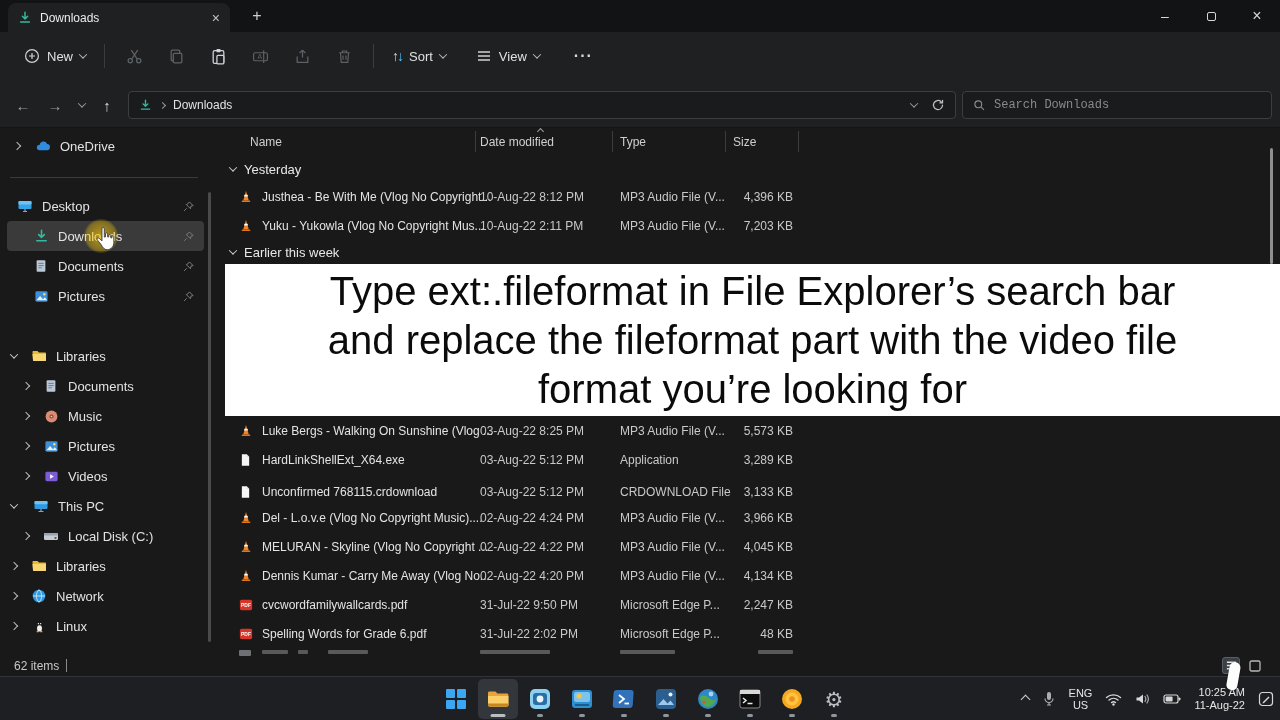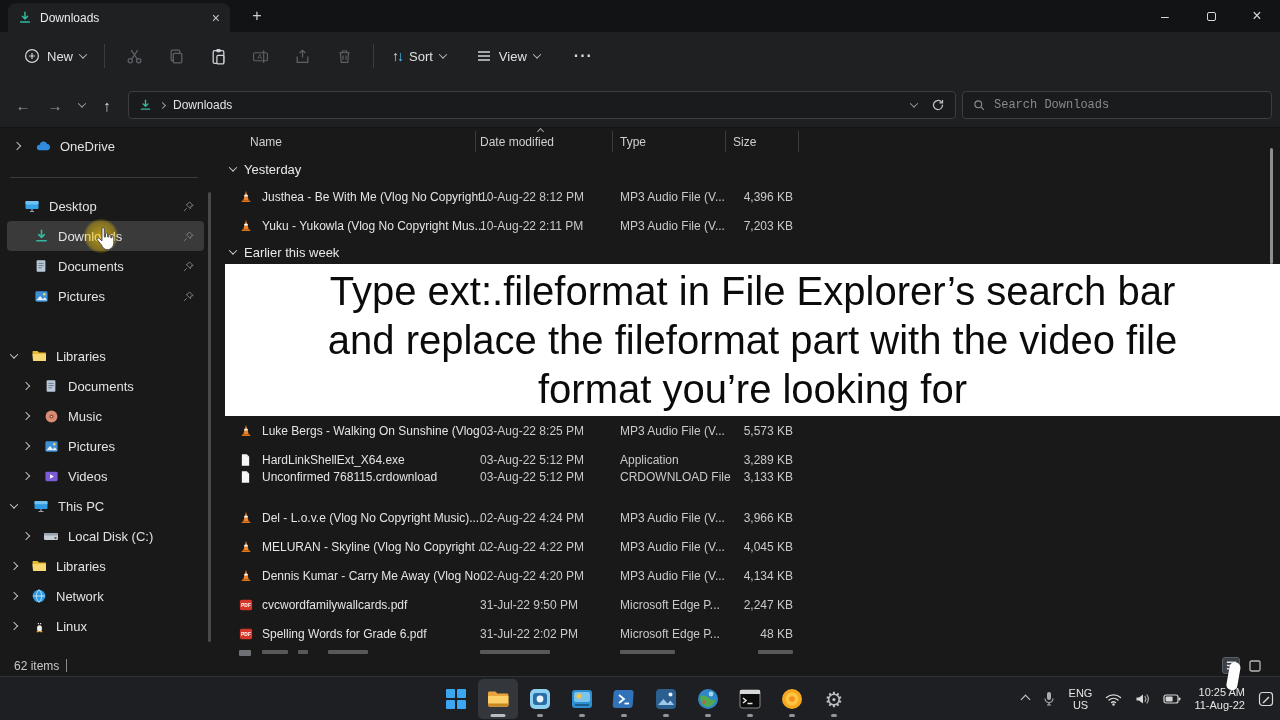--- a/index.html
+++ b/index.html
@@ -232,21 +232,21 @@
       <span class="cv right chev" style="left:14px"></span>
       <span class="ic">
           <svg width="17" height="17" viewBox="0 0 16 16">
             <path d="M4.2 11.5a2.6 2.6 0 0 1 .3-5.2 3.6 3.6 0 0 1 6.9-.6 2.9 2.9 0 0 1-.4 5.8z" fill="#2f8ae0"></path>
           </svg>
         </span>
       <span class="lbl">OneDrive</span>
     </div>
     <div class="sdivider"></div>
 
-    <div class="srow" style="top:63px;padding-left:23px">
+    <div class="srow" style="top:63px;padding-left:16px">
       <span class="ic">
           <svg width="16" height="16" viewBox="0 0 16 16">
             <rect x="1.5" y="3" width="13" height="8" rx="1" fill="#35a3e8"></rect>
             <rect x="1.5" y="3" width="13" height="3.6" rx="1" fill="#6ec1f2"></rect>
             <path d="M6 13.5h4M8 11v2.5" stroke="#9aa0a6" stroke-width="1.2"></path>
           </svg>
         </span>
       <span class="lbl">Desktop</span>
       <span class="pin">
           <svg width="11" height="11" viewBox="0 0 12 12">
@@ -495,21 +495,21 @@
           <svg width="13" height="14" viewBox="0 0 16 16">
             <path d="M3.5 1h6l3 3v11h-9z" fill="#f5f6f7"></path>
             <path d="M9.5 1l3 3h-3z" fill="#d3d7da"></path>
           </svg>
         </span>
       <span class="fn">HardLinkShellExt_X64.exe</span>
       <span class="fd">03-Aug-22 5:12 PM</span>
       <span class="ft">Application</span>
       <span class="fs">3,289 KB</span>
     </div>
-    <div class="frow" style="top:334px">
+    <div class="frow" style="top:349px">
       <span class="fi">
           <svg width="13" height="14" viewBox="0 0 16 16">
             <path d="M3.5 1h6l3 3v11h-9z" fill="#f5f6f7"></path>
             <path d="M9.5 1l3 3h-3z" fill="#d3d7da"></path>
           </svg>
         </span>
       <span class="fn">Unconfirmed 768115.crdownload</span>
       <span class="fd">03-Aug-22 5:12 PM</span>
       <span class="ft">CRDOWNLOAD File</span>
       <span class="fs">3,133 KB</span>

